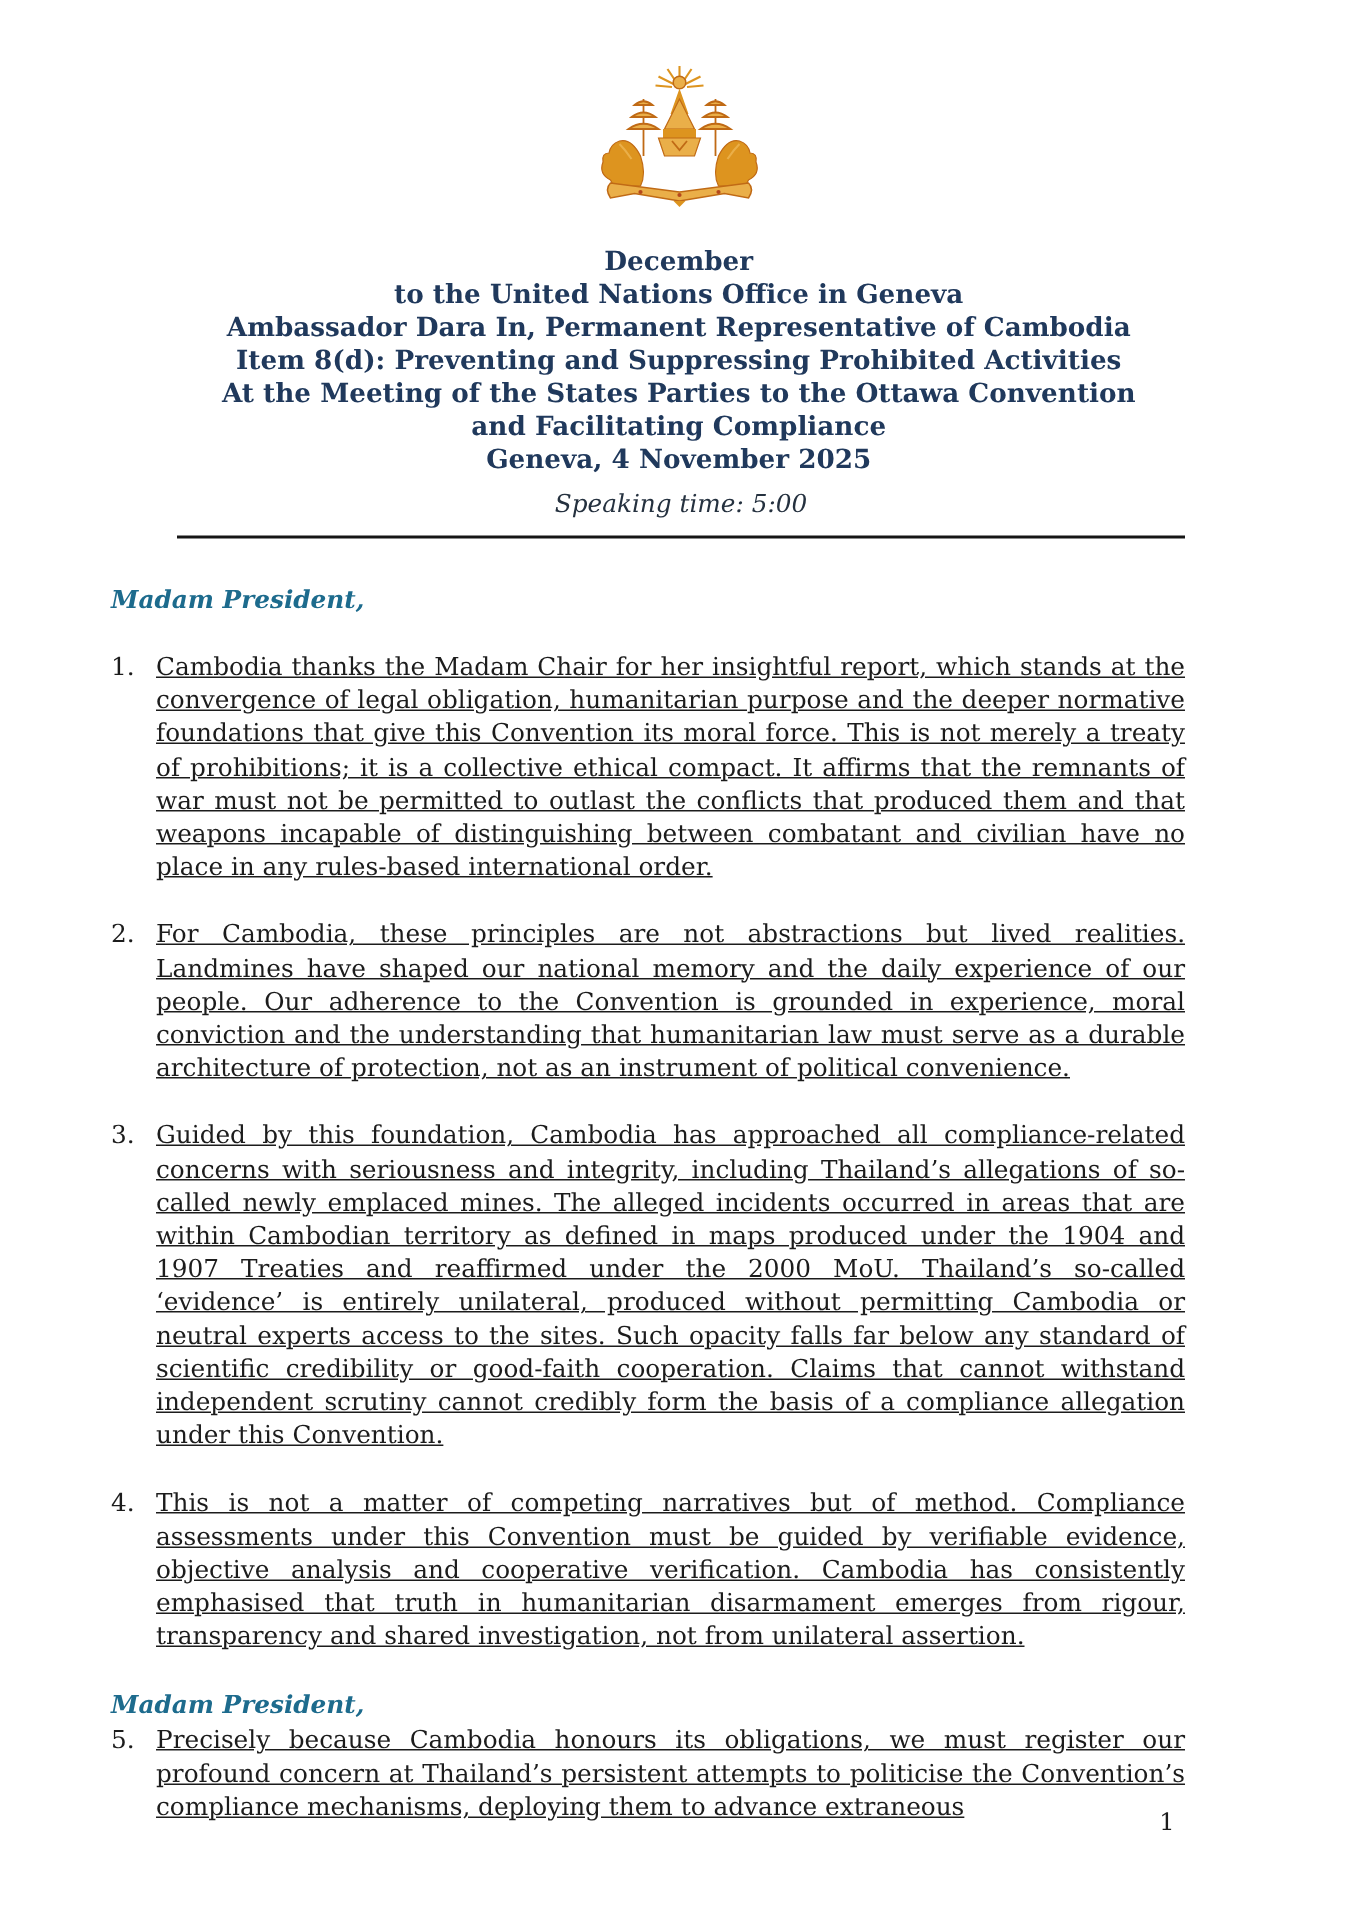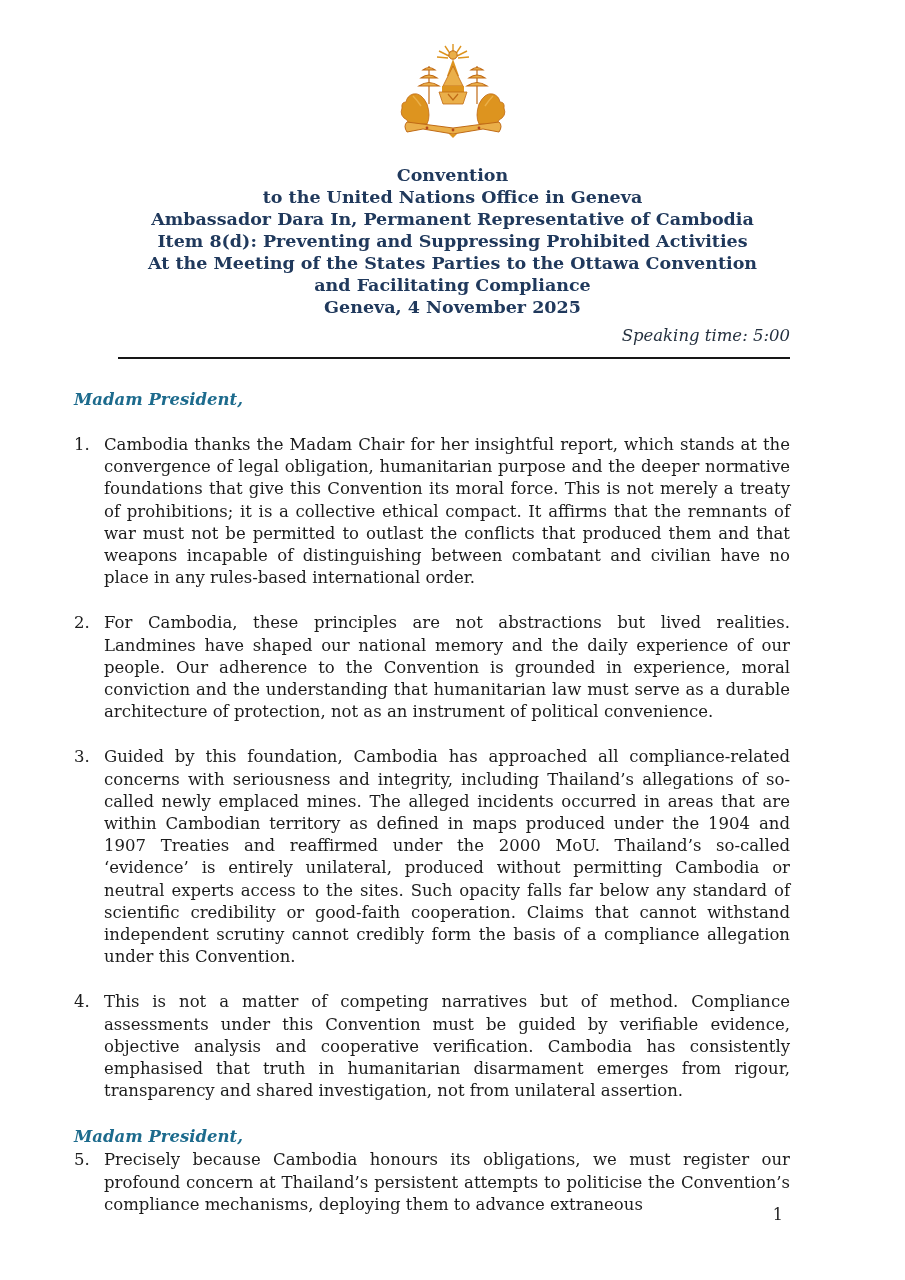--- a/index.html
+++ b/index.html
@@ -20,21 +20,21 @@
   .title-block{
     margin-top:22px;
     text-align:center;
     color:#20395c;
     font-weight:bold;
     font-size:17.5px;
     line-height:22px;
   }
   .speaking-time{
     margin:8px 115px 12px 118px;
-    text-align:right;
+    text-align:center;
     font-style:italic;
     font-size:16.5px;
     color:#25313f;
   }
   .rule{
     margin:4px 115px 0 118px;
     border:none;
     border-bottom:2px solid #161616;
     height:0;
   }
@@ -57,20 +57,21 @@
     line-height:22.2px;
   }
   .para.tight{margin-top:1px;}
   .para .num{
     flex:0 0 30px;
     text-align:left;
   }
   .para .text{
     flex:1;
     text-align:justify;
+    text-decoration:underline;
   }
   .page-number{
     position:absolute;
     right:122px;
     bottom:56px;
     font-size:16px;
     color:#1c1c1c;
   }
 </style>
 </head>
@@ -122,21 +123,21 @@
       <g fill="#b5481c">
         <circle cx="34" cy="86" r="1.4"></circle>
         <circle cx="60" cy="88" r="1.4"></circle>
         <circle cx="86" cy="86" r="1.4"></circle>
       </g>
       <path d="M56 92 L60 96 L64 92 Z" fill="#dd941f"></path>
     </svg>
   </div>
 
   <div class="title-block">
-    <div>Convention</div>
+    <div>December</div>
     <div>to the United Nations Office in Geneva</div>
     <div>Ambassador Dara In, Permanent Representative of Cambodia</div>
     <div>Item 8(d): Preventing and Suppressing Prohibited Activities</div>
     <div>At the Meeting of the States Parties to the Ottawa Convention</div>
     <div>and Facilitating Compliance</div>
     <div>Geneva, 4 November 2025</div>
   </div>
 
   <div class="speaking-time">Speaking time: 5:00</div>
 

